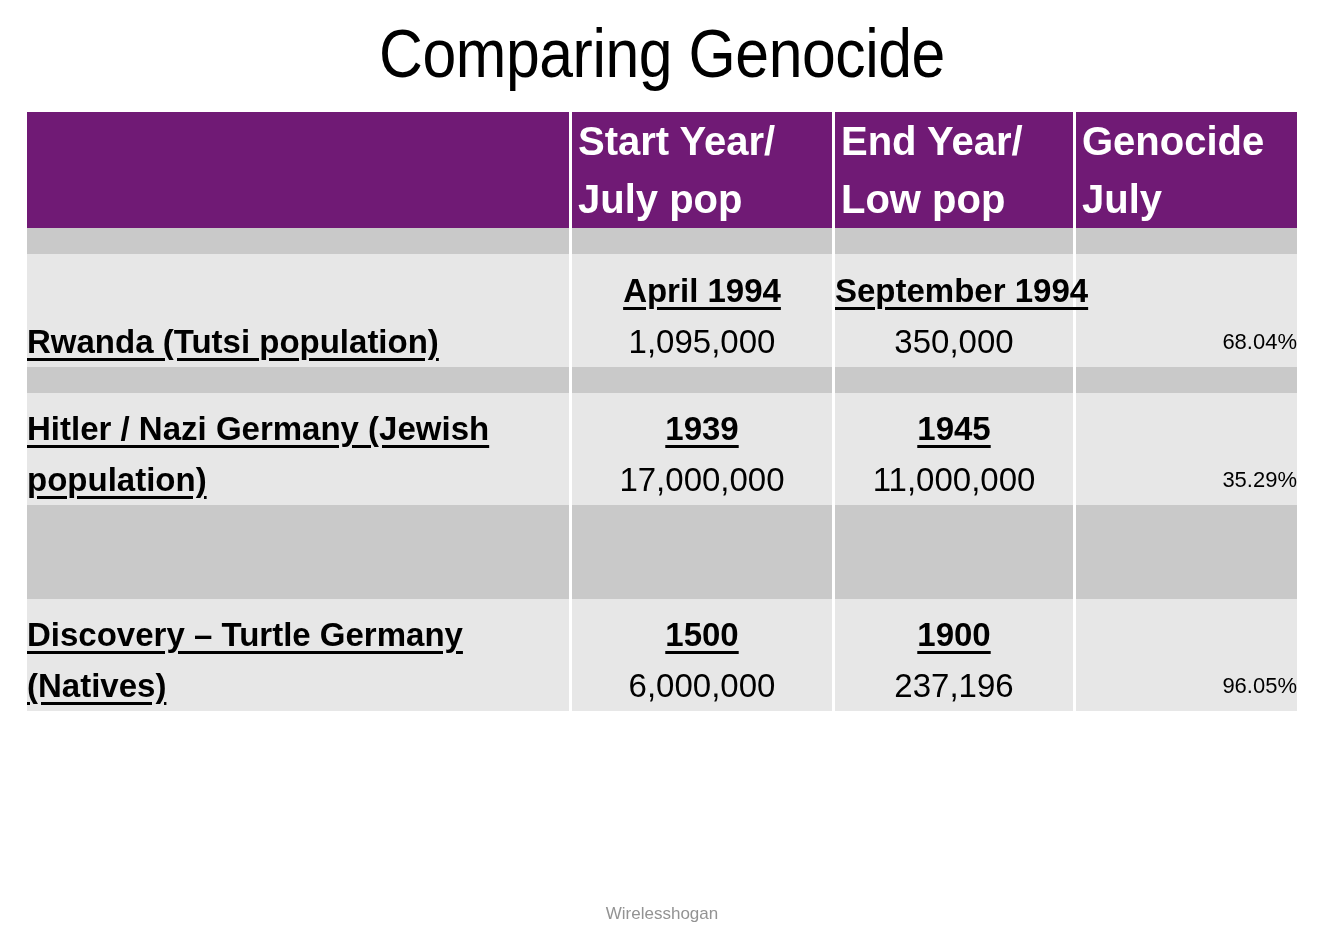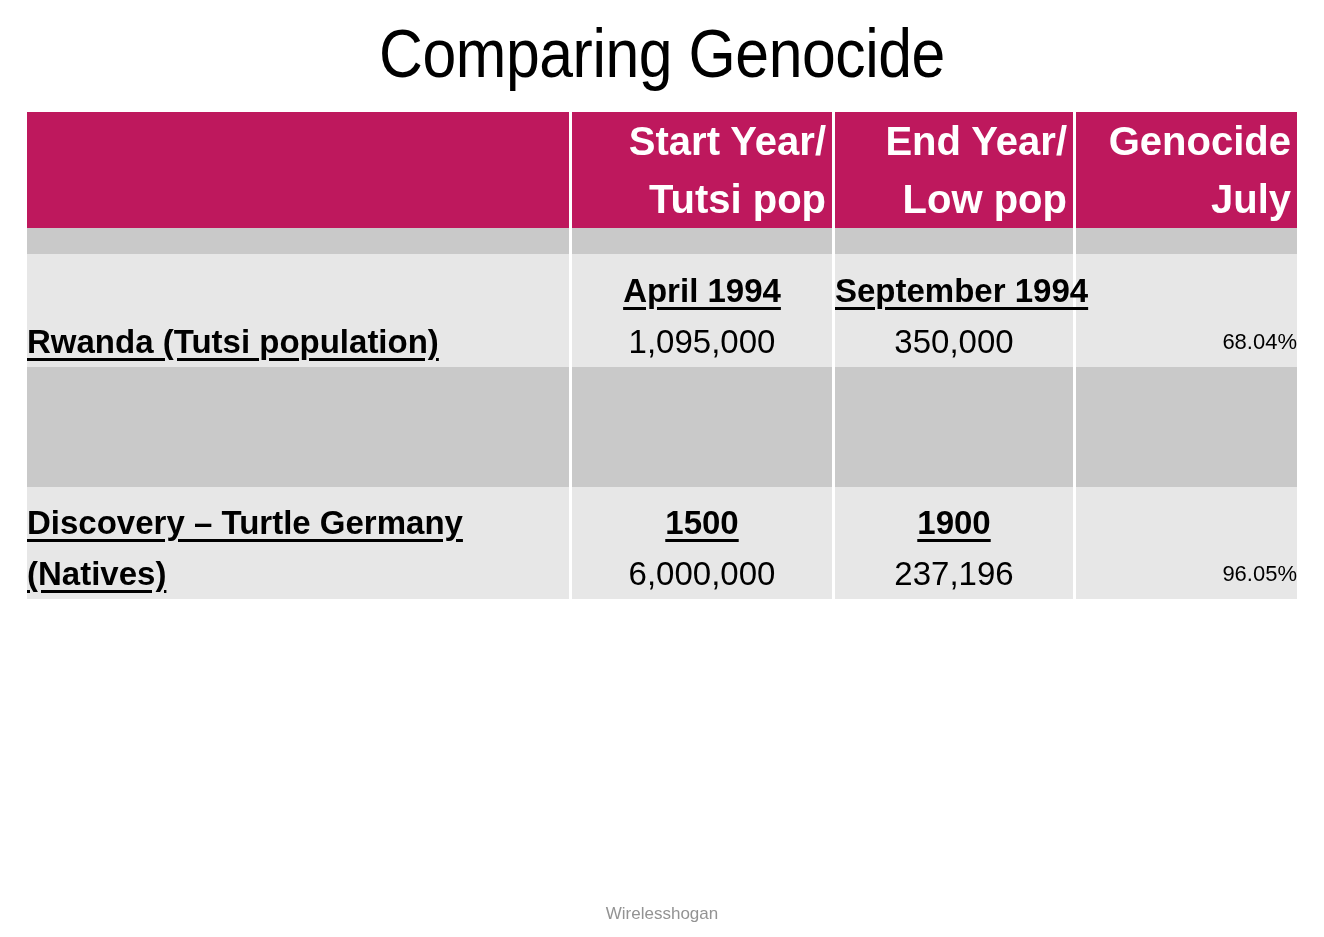--- a/index.html
+++ b/index.html
@@ -58,25 +58,25 @@
   }
 
   
   .col-label { width: 545px; }
   .col-start { width: 263px; }
   .col-end   { width: 241px; }
   .col-rate  { width: 221px; }
 
   
   tr.head-row th {
-    background: #be185d;
+    background: #701a75;
     color: #ffffff;
     height: 107px;
     vertical-align: middle;
-    text-align: right;
+    text-align: left;
     font-family: "Liberation Sans Narrow", "Liberation Sans", sans-serif;
     font-weight: bold;
     font-size: 40px;
     line-height: 58px;
     padding: 0 6px;
   }
   tr.head-row th.head-blank {
     font-size: 0;
   }
   .head-line { display: block; white-space: nowrap; }
@@ -168,21 +168,21 @@
       <col class="col-label">
       <col class="col-start">
       <col class="col-end">
       <col class="col-rate">
     </colgroup>
     <thead>
       <tr class="head-row">
         <th class="head-blank"></th>
         <th>
           <span class="head-line">Start Year/</span>
-          <span class="head-line">Tutsi pop</span>
+          <span class="head-line">July pop</span>
         </th>
         <th>
           <span class="head-line">End Year/</span>
           <span class="head-line">Low pop</span>
         </th>
         <th>
           <span class="head-line">Genocide</span>
           <span class="head-line">July</span>
         </th>
       </tr>
@@ -211,20 +211,34 @@
         <td class="cell-rate">68.04%</td>
       </tr>
 
       <tr class="spacer-row">
         <td></td>
         <td></td>
         <td></td>
         <td></td>
       </tr>
 
+      <tr class="data-row row-h2">
+        <td class="cell-label">
+          <span class="u">Hitler / Nazi Germany (Jewish population)</span>
+        </td>
+        <td class="cell-num">
+          <span class="year">1939</span>
+          <span class="pop">17,000,000</span>
+        </td>
+        <td class="cell-num">
+          <span class="year">1945</span>
+          <span class="pop">11,000,000</span>
+        </td>
+        <td class="cell-rate">35.29%</td>
+      </tr>
 
       <tr class="spacer-row spacer-tall">
         <td></td>
         <td></td>
         <td></td>
         <td></td>
       </tr>
 
 
       <tr class="spacer-row">

